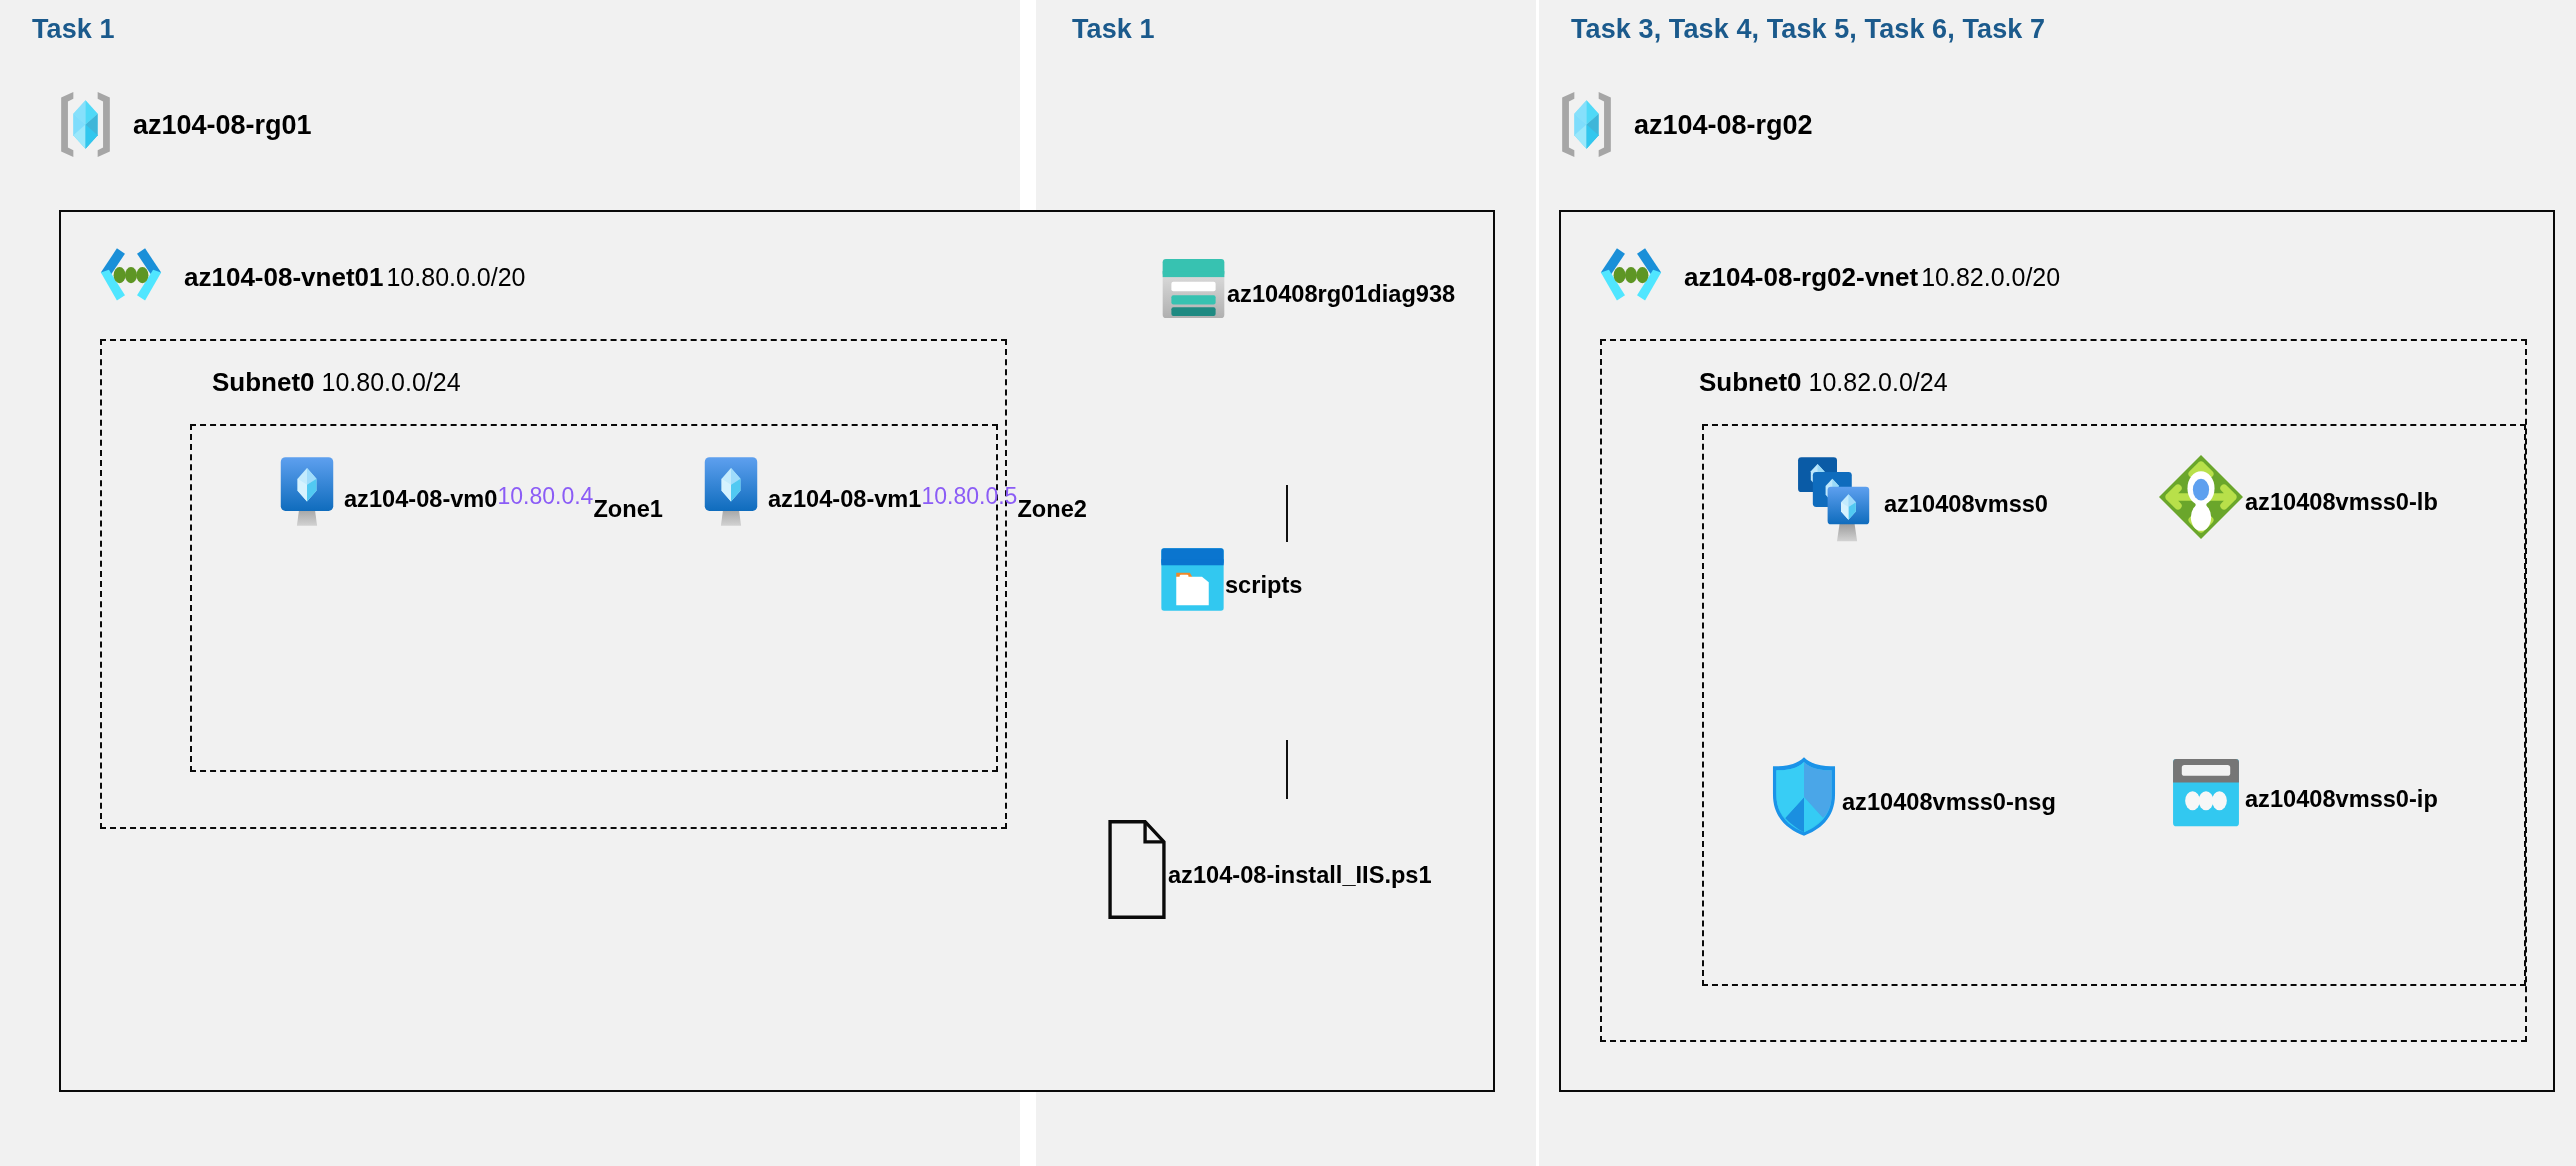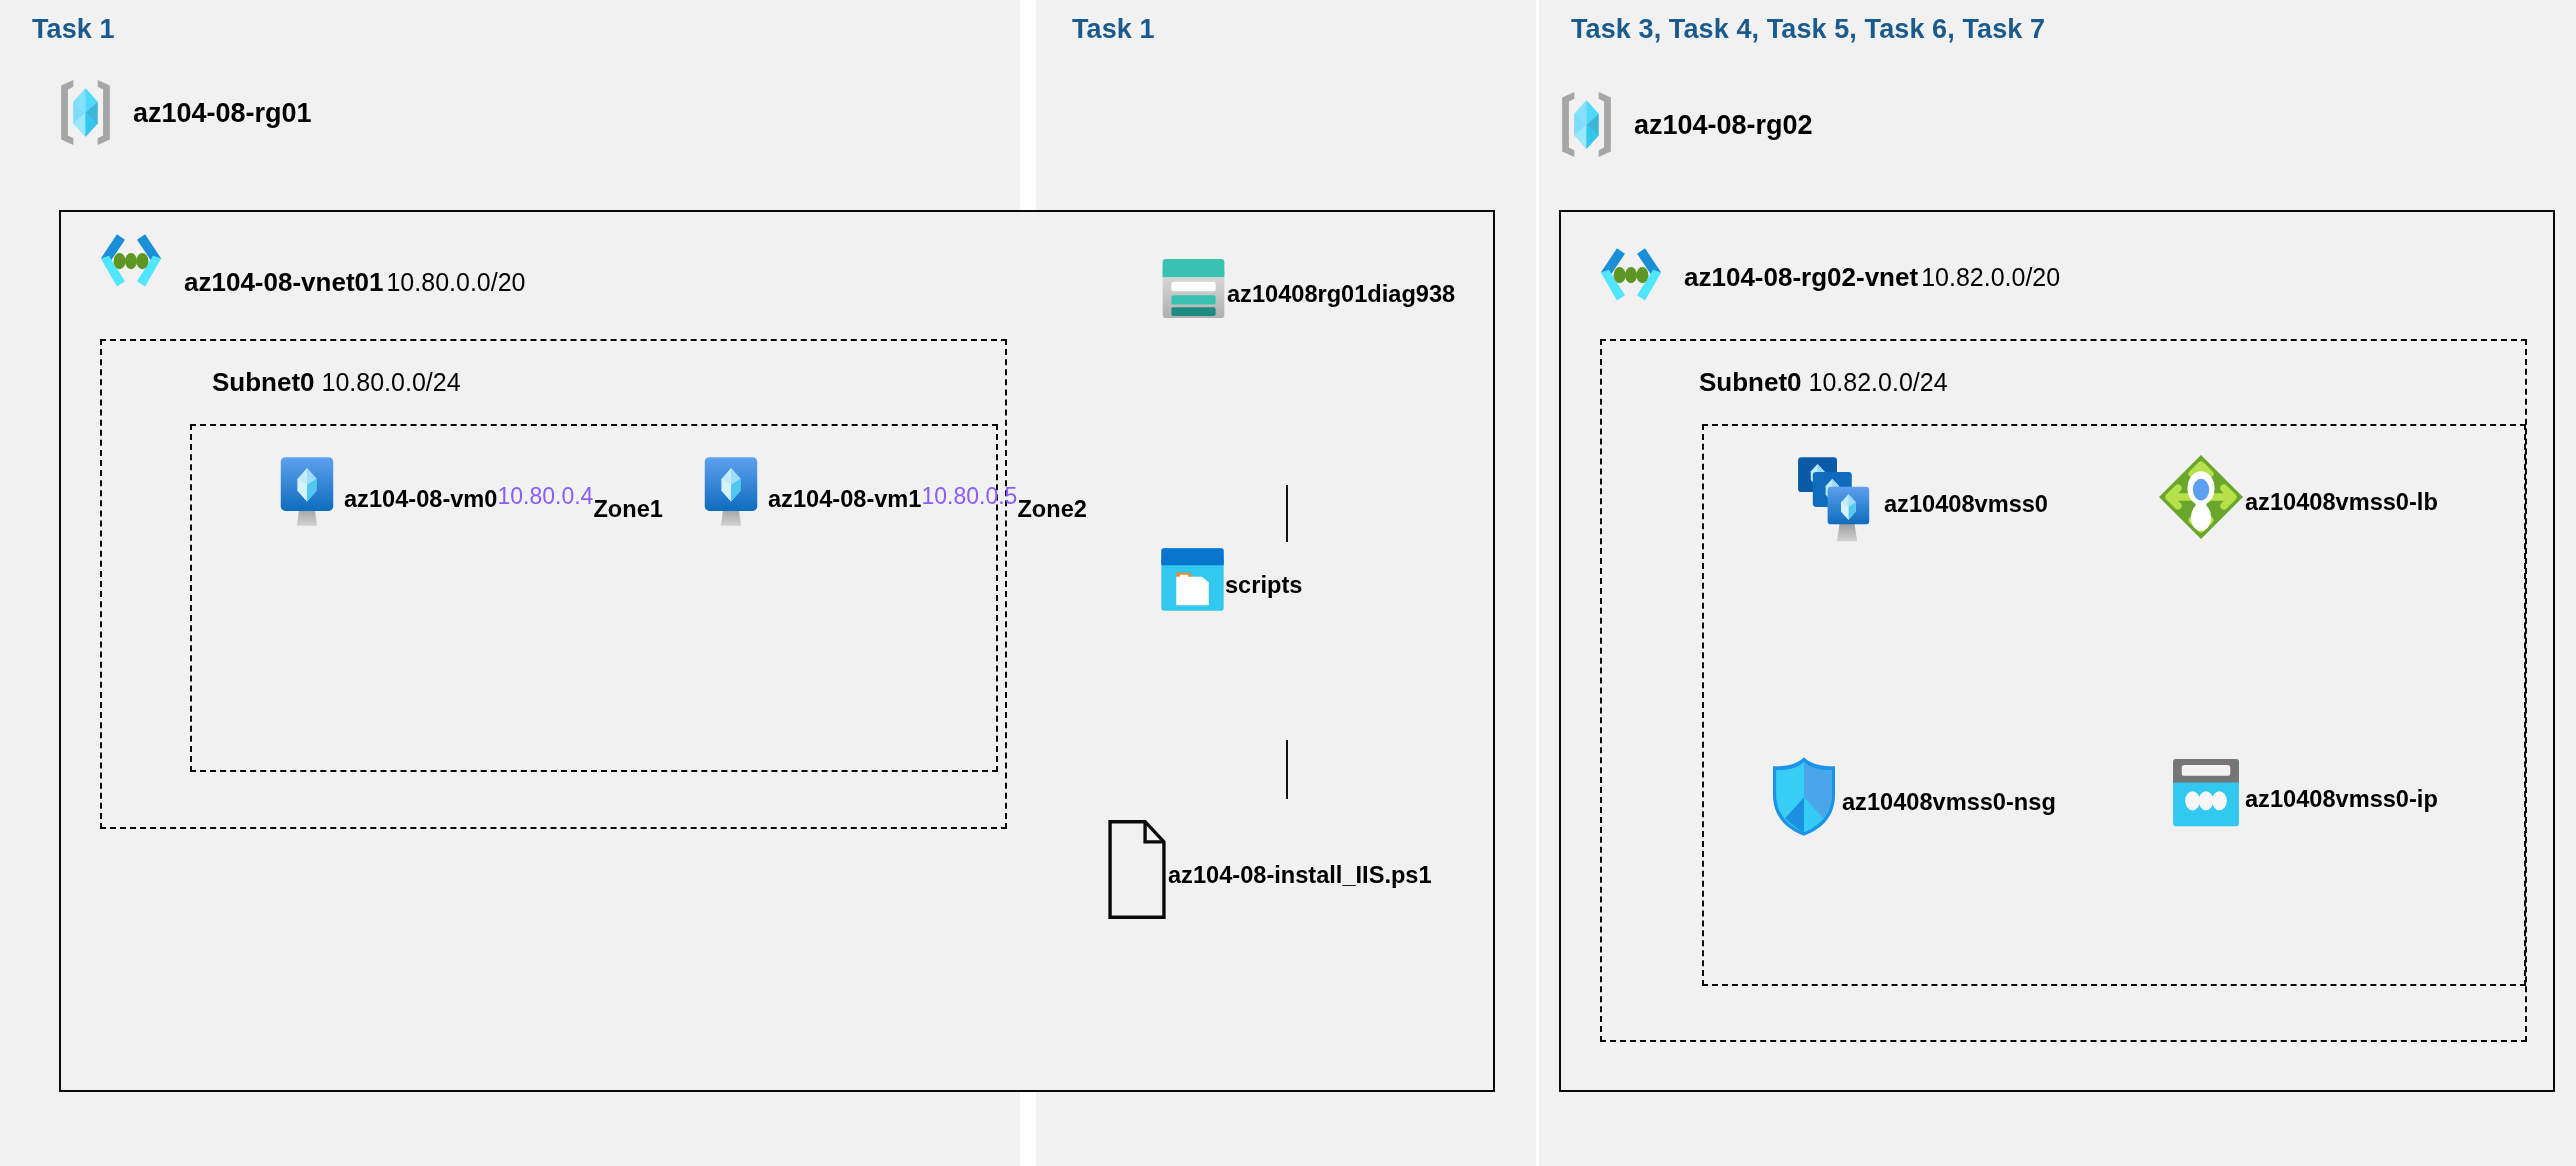--- a/index.html
+++ b/index.html
@@ -35,40 +35,40 @@
 </style>
 </head>
 <body>
 
 <div class="panel" style="left:0;top:0;width:1020px;height:1166px;"></div>
 <div class="panel" style="left:1036px;top:0;width:500px;height:1166px;"></div>
 <div class="panel" style="left:1539px;top:0;width:1037px;height:1166px;"></div>
 
 <div class="task-title" style="left:32px;top:13.5px;">Task 1</div>
 
-<div class="rg-row" style="left:53px;top:76px;">
+<div class="rg-row" style="left:53px;top:88px;">
   <span class="ico">
     <svg width="65" height="73" viewBox="0 0 96 108">
       <path d="M30 6 L12 14 L12 94 L30 102 L30 92 L22 88 L22 20 L30 16 Z" fill="#a6a6a6"></path>
       <path d="M66 6 L84 14 L84 94 L66 102 L66 92 L74 88 L74 20 L66 16 Z" fill="#a6a6a6"></path>
       <path d="M48 18 L30 38 L30 70 L48 90 L66 70 L66 38 Z" fill="#9ee7fa"></path>
       <path d="M48 18 L30 38 L48 54 Z" fill="#86e0fb"></path>
       <path d="M48 18 L66 38 L48 54 Z" fill="#50d9f7"></path>
       <path d="M48 54 L30 38 L30 70 L48 90 Z" fill="#7fddfc"></path>
       <path d="M48 54 L66 38 L66 70 L48 90 Z" fill="#3fb6d9"></path>
       <path d="M48 54 L30 70 L48 90 Z" fill="#9ce8fb"></path>
       <path d="M48 54 L66 70 L48 90 Z" fill="#31c7ee"></path>
     </svg>
   </span>
   <span class="rg-name">az104-08-rg01</span>
 </div>
 
 <div class="vnet-box" style="left:59px;top:210px;width:1436px;height:882px;"></div>
 
-<div class="vnet-row" style="left:94px;top:229px;align-items:flex-end;">
+<div class="vnet-row" style="left:94px;top:243px;">
   <span class="ico">
     <svg width="74" height="67" viewBox="0 0 110 100">
       <path d="M34 8 L10 44 L22 52 L46 16 Z" fill="#1a8fd8"></path>
       <path d="M10 44 L34 86 L46 78 L22 40 Z" fill="#50e6ff"></path>
       <path d="M76 8 L100 44 L88 52 L64 16 Z" fill="#1a8fd8"></path>
       <path d="M100 44 L76 86 L64 78 L88 40 Z" fill="#50e6ff"></path>
       <ellipse cx="38" cy="48" rx="9" ry="12" fill="#5e9624"></ellipse>
       <ellipse cx="55" cy="48" rx="9" ry="12" fill="#5e9624"></ellipse>
       <ellipse cx="72" cy="48" rx="9" ry="12" fill="#5e9624"></ellipse>
     </svg>

